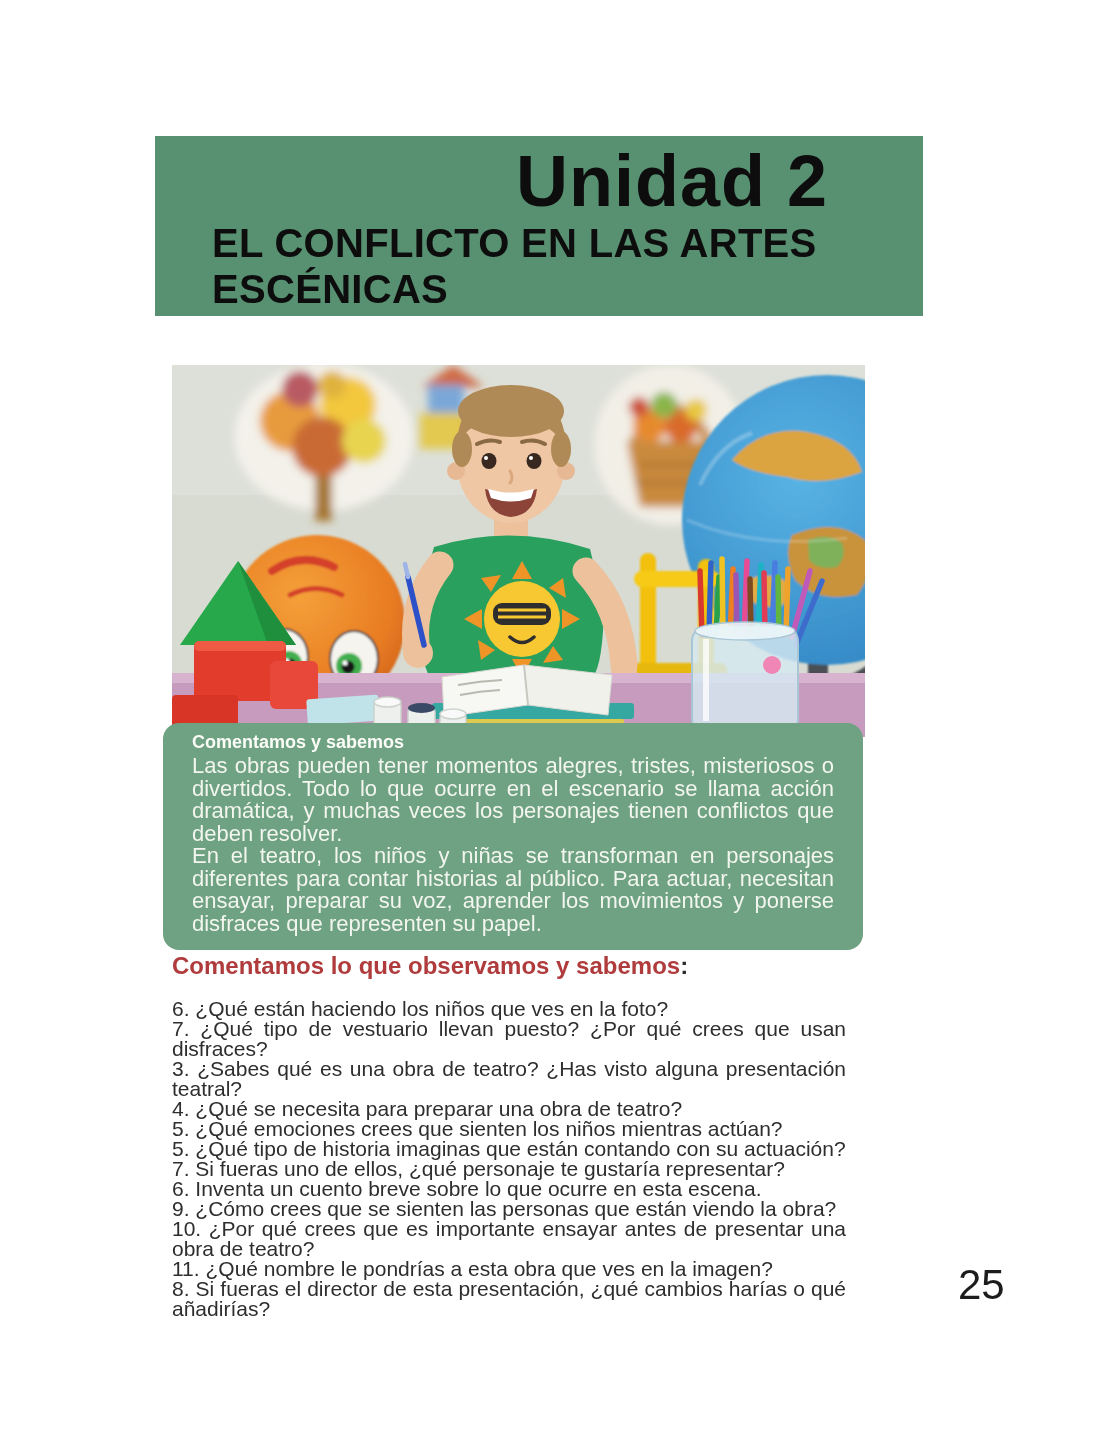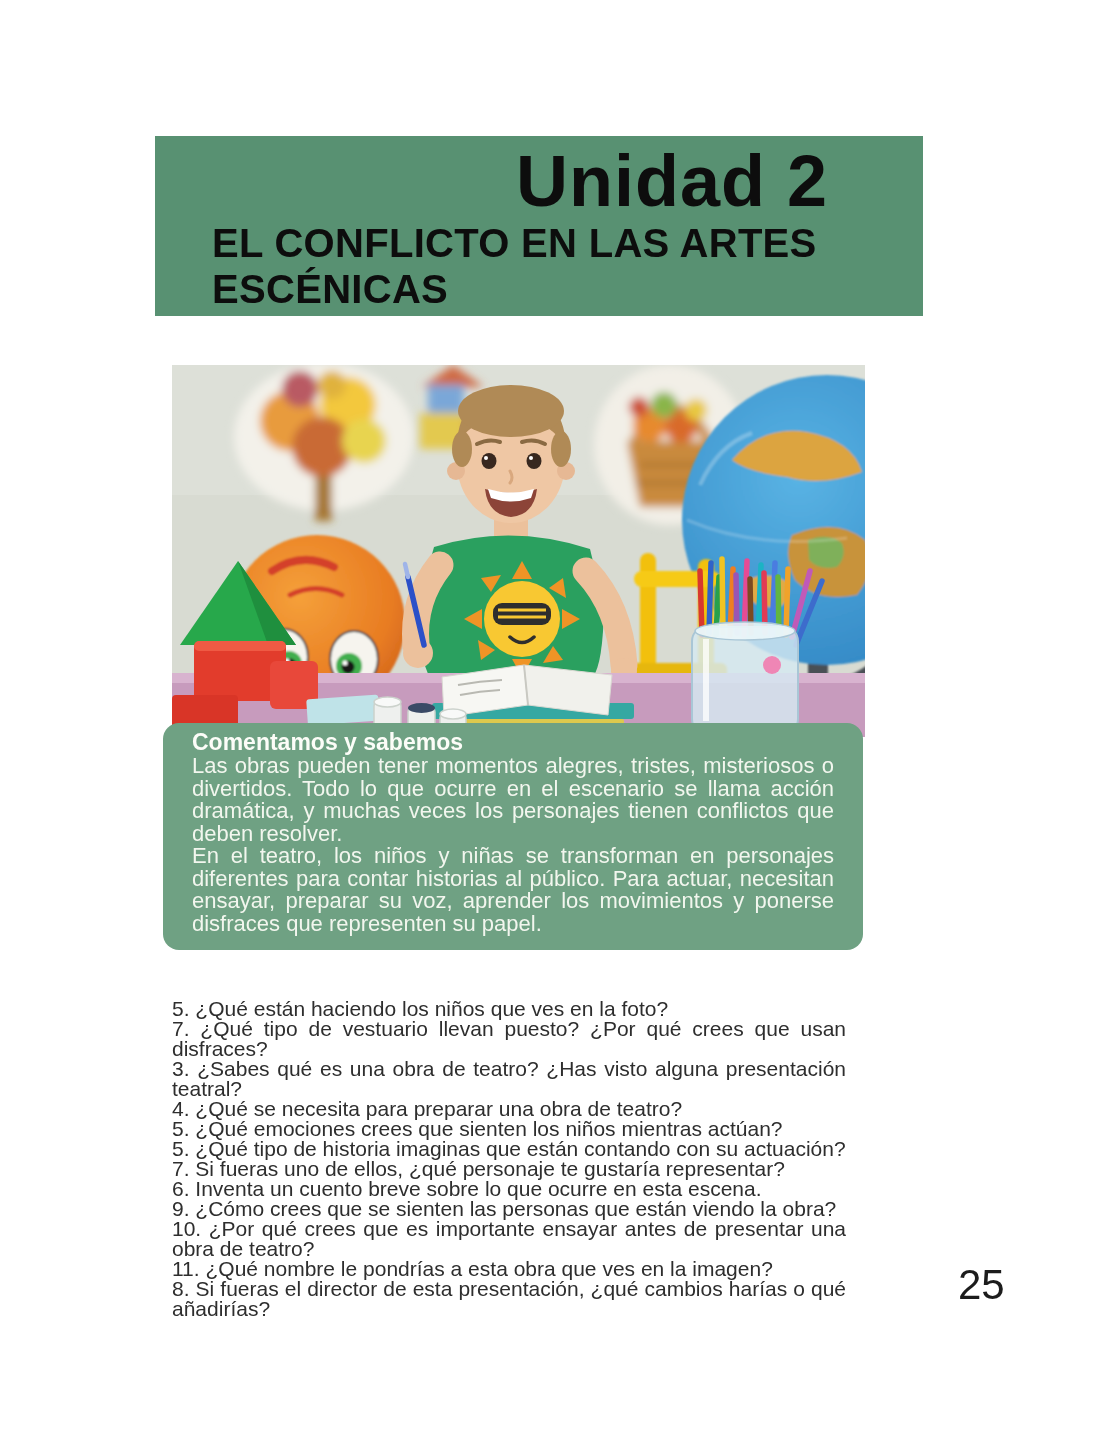--- a/index.html
+++ b/index.html
@@ -30,21 +30,21 @@
     position:absolute;left:172px;top:365px;width:693px;height:372px;margin:0;
     overflow:hidden;background:#d8dbd2;
   }
   
   .info-box{
     position:absolute;left:163px;top:723px;width:700px;height:227px;
     background:var(--box-green);border-radius:16px;box-sizing:border-box;
     padding:7px 29px 0 29px;color:#f2f6ee;
   }
   .info-box h2{
-    margin:0 0 1px 0;font-size:23px;line-height:24px;font-weight:bold;color:#fcfdf8;
+    margin:0 0 1px 0;font-size:18px;line-height:24px;font-weight:bold;color:#fcfdf8;
   }
   .info-box p{
     margin:0;font-size:22px;line-height:22.5px;text-align:justify;
   }
   
   .q-heading{
     position:absolute;left:172px;top:952px;margin:0;
     font-size:24px;line-height:28px;font-weight:bold;color:var(--heading-red);
   }
   .q-heading .colon{color:#2b2b2b;}
@@ -270,23 +270,24 @@
       </g>
     </svg>
   </figure>
 
   <section class="info-box">
     <h2>Comentamos y sabemos</h2>
     <p>Las obras pueden tener momentos alegres, tristes, misteriosos o divertidos. Todo lo que ocurre en el escenario se llama acción dramática, y muchas veces los personajes tienen conflictos que deben resolver.</p>
     <p>En el teatro, los niños y niñas se transforman en personajes diferentes para contar historias al público. Para actuar, necesitan ensayar, preparar su voz, aprender los movimientos y ponerse disfraces que representen su papel.</p>
   </section>
 
+  <h3 class="q-heading"><span>Comentamos lo que observamos y sabemos</span><span class="colon">:</span></h3>
 
   <ol class="q-list">
-      <li>5. ¿Qué están haciendo los niños que ves en la foto?</li>
+      <li>6. ¿Qué están haciendo los niños que ves en la foto?</li>
       <li>7. ¿Qué tipo de vestuario llevan puesto? ¿Por qué crees que usan disfraces?</li>
       <li>3. ¿Sabes qué es una obra de teatro? ¿Has visto alguna presentación teatral?</li>
       <li>4. ¿Qué se necesita para preparar una obra de teatro?</li>
       <li>5. ¿Qué emociones crees que sienten los niños mientras actúan?</li>
       <li>5. ¿Qué tipo de historia imaginas que están contando con su actuación?</li>
       <li>7. Si fueras uno de ellos, ¿qué personaje te gustaría representar?</li>
       <li>6. Inventa un cuento breve sobre lo que ocurre en esta escena.</li>
       <li>9. ¿Cómo crees que se sienten las personas que están viendo la obra?</li>
       <li>10. ¿Por qué crees que es importante ensayar antes de presentar una obra de teatro?</li>
       <li>11. ¿Qué nombre le pondrías a esta obra que ves en la imagen?</li>

